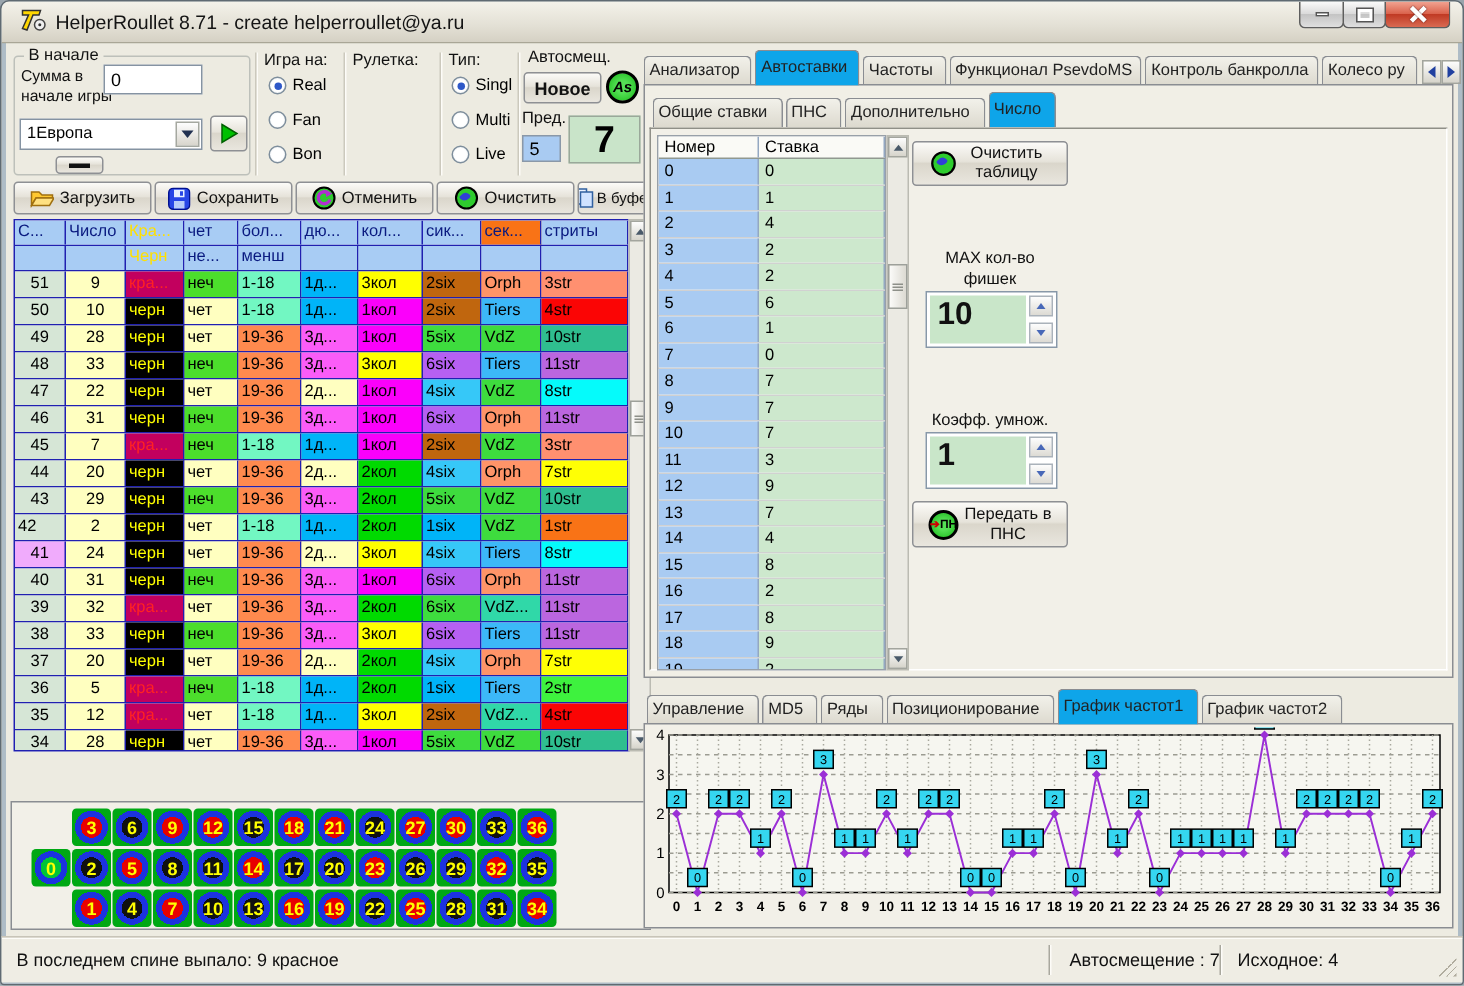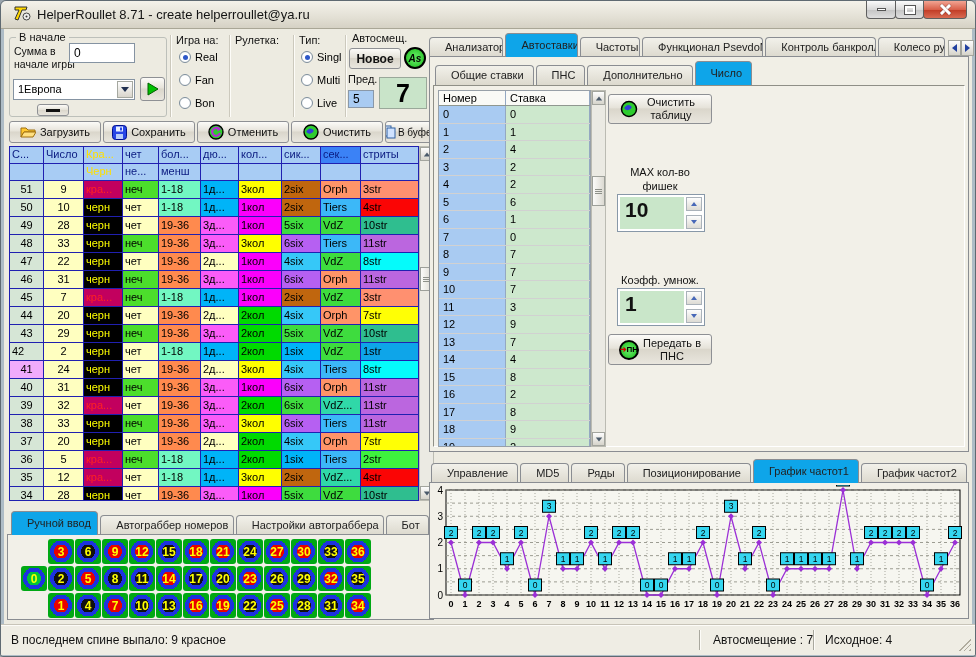--- a/index.html
+++ b/index.html
@@ -34,21 +34,21 @@
     background:linear-gradient(#FCFBF8,#E6E3DA 45%,#DAD6CB 50%,#E9E6DE);border:1px solid #8E9094;border-radius:3px;
     font-size:11px;color:#111;white-space:nowrap;overflow:hidden;}
   .sep-v{position:absolute;width:2px;border-left:1px solid #CCC9BD;border-right:1px solid #FDFCF8;}
   .radio-row{display:flex;align-items:center;gap:4px;font-size:11px;}
   .radio{width:12px;height:12px;border-radius:50%;background:radial-gradient(#fff 55%,#DDE4EA);border:1px solid #7E8E9C;flex:0 0 auto;}
   .radio.on{position:relative;}
   .radio.on::after{content:"";position:absolute;left:2.5px;top:2.5px;width:5px;height:5px;border-radius:50%;background:#2E58C8;}
   .circle-icon{display:flex;align-items:center;justify-content:center;border-radius:50%;
     background:radial-gradient(#55E055 30%,#18B818);border:2px solid #000;color:#000;font-weight:bold;}
   .tabbar{position:absolute;display:flex;align-items:flex-end;white-space:nowrap;overflow:hidden;}
-  .xtab{height:20px;padding:3px 9px 0 15px;font-size:11px;color:#222;background:linear-gradient(#F2F1EA,#DCD9CE);
+  .xtab{height:20px;padding:3px 9px 0 3px;font-size:11px;color:#222;background:linear-gradient(#F2F1EA,#DCD9CE);
     border:1px solid #8A8D92;border-bottom:none;border-radius:4px 4px 0 0;margin-right:2px;overflow:hidden;}
   .xtab.active{height:24px;background:#0ea5e9;position:relative;z-index:3;padding-top:5px;}
   .panel{position:absolute;border:1px solid #8A8D92;background:#F1EFE6;}
   .sunken{border:1px solid;border-color:#8F8F87 #FFFFFF #FFFFFF #8F8F87;}
   .vscroll{position:absolute;width:15px;background:#EBEAE3;border:1px solid #BBBBB2;}
   .sbtn{position:absolute;left:0;width:13px;height:14px;background:linear-gradient(#FDFDFD,#D6D4CB);border:1px solid #A3A59E;display:flex;align-items:center;justify-content:center;}
   .sthumb{position:absolute;left:0;width:13px;background:linear-gradient(90deg,#FBFBF9,#DCDAD2);border:1px solid #9DA09A;display:flex;flex-direction:column;align-items:center;justify-content:center;gap:1px;}
   .sthumb i{display:block;width:7px;height:1px;background:#8D9089;}
   .spinner{position:absolute;display:flex;background:#fff;border:1px solid #8898A8;padding:2px;}
   .spin-val{flex:1;background:#C9E6C9;font-size:21px;font-weight:bold;padding:1px 5px;color:#111;}
@@ -215,21 +215,21 @@
   <div style="position:absolute;left:8px;top:145px;width:411px;height:355px;border:1px solid #2020B0;background:#fff;overflow:hidden;" id="hist-table">
       <div class="hist-row">
         <div class="hdr-cell" style="width: 34px; background: rgb(168, 204, 244);">С...</div>
         <div class="hdr-cell" style="width: 40px; background: rgb(168, 204, 244);">Число</div>
         <div class="hdr-cell" style="width: 39px; background: rgb(168, 204, 244); color: rgb(255, 224, 0);">Кра...</div>
         <div class="hdr-cell" style="width: 36px; background: rgb(168, 204, 244);">чет</div>
         <div class="hdr-cell" style="width: 42px; background: rgb(168, 204, 244);">бол...</div>
         <div class="hdr-cell" style="width: 38px; background: rgb(168, 204, 244);">дю...</div>
         <div class="hdr-cell" style="width: 43px; background: rgb(168, 204, 244);">кол...</div>
         <div class="hdr-cell" style="width: 39px; background: rgb(168, 204, 244);">сик...</div>
-        <div class="hdr-cell" style="width: 40px; background: #3b82f6;">сек...</div>
+        <div class="hdr-cell" style="width: 40px; background: #f97316;">сек...</div>
         <div class="hdr-cell" style="width: 58px; background: rgb(168, 204, 244);">стриты</div>
       </div>
       <div class="hist-row">
         <div class="hdr-cell" style="width: 34px; background: rgb(168, 204, 244);"></div>
         <div class="hdr-cell" style="width: 40px; background: rgb(168, 204, 244);"></div>
         <div class="hdr-cell" style="width: 39px; background: rgb(168, 204, 244); color: rgb(255, 224, 0);">Черн</div>
         <div class="hdr-cell" style="width: 36px; background: rgb(168, 204, 244);">не...</div>
         <div class="hdr-cell" style="width: 42px; background: rgb(168, 204, 244);">менш</div>
         <div class="hdr-cell" style="width: 38px; background: rgb(168, 204, 244);"></div>
         <div class="hdr-cell" style="width: 43px; background: rgb(168, 204, 244);"></div>
@@ -348,21 +348,21 @@
       <div class="hist-row">
         <div class="hist-cell" style="width: 34px; background: rgb(214, 230, 214); color: rgb(0, 0, 0); text-align: left;">42</div>
         <div class="hist-cell" style="width: 40px; background: rgb(255, 255, 192); color: rgb(0, 0, 0); text-align: center;">2</div>
         <div class="hist-cell" style="width: 39px; background: rgb(0, 0, 0); color: rgb(255, 255, 0);">черн</div>
         <div class="hist-cell" style="width: 36px; background: rgb(255, 255, 192); color: rgb(0, 0, 0);">чет</div>
         <div class="hist-cell" style="width: 42px; background: rgb(114, 247, 194); color: rgb(0, 0, 0);">1-18</div>
         <div class="hist-cell" style="width: 38px; background: rgb(0, 180, 248); color: rgb(0, 0, 0);">1д...</div>
         <div class="hist-cell" style="width: 43px; background: rgb(0, 218, 0); color: rgb(0, 0, 0);">2кол</div>
         <div class="hist-cell" style="width: 39px; background: rgb(0, 180, 248); color: rgb(0, 0, 0);">1six</div>
         <div class="hist-cell" style="width: 40px; background: rgb(62, 220, 62); color: rgb(0, 0, 0);">VdZ</div>
-        <div class="hist-cell" style="width: 58px; background: #0ea5e9; color: rgb(0, 0, 0);">1str</div>
+        <div class="hist-cell" style="width: 58px; background: #f97316; color: rgb(0, 0, 0);">1str</div>
       </div>
       <div class="hist-row">
         <div class="hist-cell" style="width: 34px; background: #f0abfc; color: rgb(0, 0, 0); text-align: center;">41</div>
         <div class="hist-cell" style="width: 40px; background: rgb(255, 255, 192); color: rgb(0, 0, 0); text-align: center;">24</div>
         <div class="hist-cell" style="width: 39px; background: rgb(0, 0, 0); color: rgb(255, 255, 0);">черн</div>
         <div class="hist-cell" style="width: 36px; background: rgb(255, 255, 192); color: rgb(0, 0, 0);">чет</div>
         <div class="hist-cell" style="width: 42px; background: rgb(255, 138, 78); color: rgb(0, 0, 0);">19-36</div>
         <div class="hist-cell" style="width: 38px; background: rgb(255, 255, 192); color: rgb(0, 0, 0);">2д...</div>
         <div class="hist-cell" style="width: 43px; background: rgb(255, 255, 0); color: rgb(0, 0, 0);">3кол</div>
         <div class="hist-cell" style="width: 39px; background: rgb(54, 200, 248); color: rgb(0, 0, 0);">4six</div>
@@ -461,26 +461,20 @@
     <div class="sthumb" style="top:120px;height:24px;">
         <i></i>
         <i></i>
         <i></i>
       </div>
     <div class="sbtn" style="bottom:0;">
         <span class="tri-dn" style="border-top-color:#4A5A6A;transform:scale(.8);"></span>
       </div>
   </div>
 
-  <div class="tabbar" style="left:10px;top:510px;width:420px;height:24px;" id="left-tabs">
-      <span class="xtab active">Ручной ввод</span>
-      <span class="xtab">Автограббер номеров</span>
-      <span class="xtab">Настройки автограббера</span>
-      <span class="xtab">Бот</span>
-    </div>
   <div class="panel" style="left:6px;top:533px;width:427px;height:86px;background:#F2F0E8;" id="numpanel">
       <div class="nbtn" style="left: 40px; top: 4px; background: radial-gradient(circle, rgb(232, 0, 0) 0px, rgb(232, 0, 0) 7px, rgb(28, 50, 224) 7px, rgb(28, 50, 224) 11px, rgb(0, 168, 20) 11px); color: rgb(255, 255, 0);">3</div>
       <div class="nbtn" style="left: 67px; top: 4px; background: radial-gradient(circle, rgb(16, 16, 16) 0px, rgb(16, 16, 16) 7px, rgb(28, 50, 224) 7px, rgb(28, 50, 224) 11px, rgb(0, 168, 20) 11px); color: rgb(255, 255, 0);">6</div>
       <div class="nbtn" style="left: 94px; top: 4px; background: radial-gradient(circle, rgb(232, 0, 0) 0px, rgb(232, 0, 0) 7px, rgb(28, 50, 224) 7px, rgb(28, 50, 224) 11px, rgb(0, 168, 20) 11px); color: rgb(255, 255, 0);">9</div>
       <div class="nbtn" style="left: 121px; top: 4px; background: radial-gradient(circle, rgb(232, 0, 0) 0px, rgb(232, 0, 0) 7px, rgb(28, 50, 224) 7px, rgb(28, 50, 224) 11px, rgb(0, 168, 20) 11px); color: rgb(255, 255, 0);">12</div>
       <div class="nbtn" style="left: 148px; top: 4px; background: radial-gradient(circle, rgb(16, 16, 16) 0px, rgb(16, 16, 16) 7px, rgb(28, 50, 224) 7px, rgb(28, 50, 224) 11px, rgb(0, 168, 20) 11px); color: rgb(255, 255, 0);">15</div>
       <div class="nbtn" style="left: 175px; top: 4px; background: radial-gradient(circle, rgb(232, 0, 0) 0px, rgb(232, 0, 0) 7px, rgb(28, 50, 224) 7px, rgb(28, 50, 224) 11px, rgb(0, 168, 20) 11px); color: rgb(255, 255, 0);">18</div>
       <div class="nbtn" style="left: 202px; top: 4px; background: radial-gradient(circle, rgb(232, 0, 0) 0px, rgb(232, 0, 0) 7px, rgb(28, 50, 224) 7px, rgb(28, 50, 224) 11px, rgb(0, 168, 20) 11px); color: rgb(255, 255, 0);">21</div>
       <div class="nbtn" style="left: 229px; top: 4px; background: radial-gradient(circle, rgb(16, 16, 16) 0px, rgb(16, 16, 16) 7px, rgb(28, 50, 224) 7px, rgb(28, 50, 224) 11px, rgb(0, 168, 20) 11px); color: rgb(255, 255, 0);">24</div>
       <div class="nbtn" style="left: 256px; top: 4px; background: radial-gradient(circle, rgb(232, 0, 0) 0px, rgb(232, 0, 0) 7px, rgb(28, 50, 224) 7px, rgb(28, 50, 224) 11px, rgb(0, 168, 20) 11px); color: rgb(255, 255, 0);">27</div>

